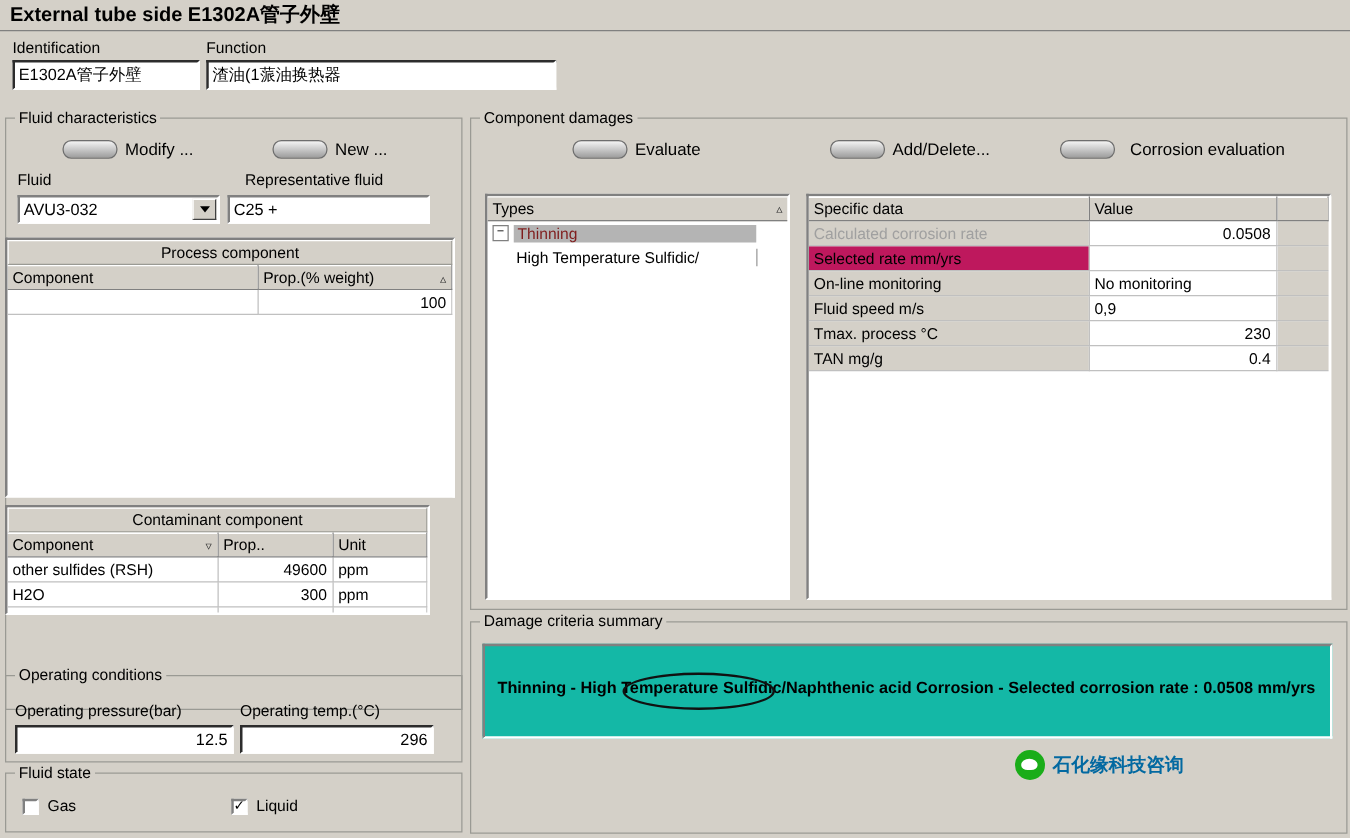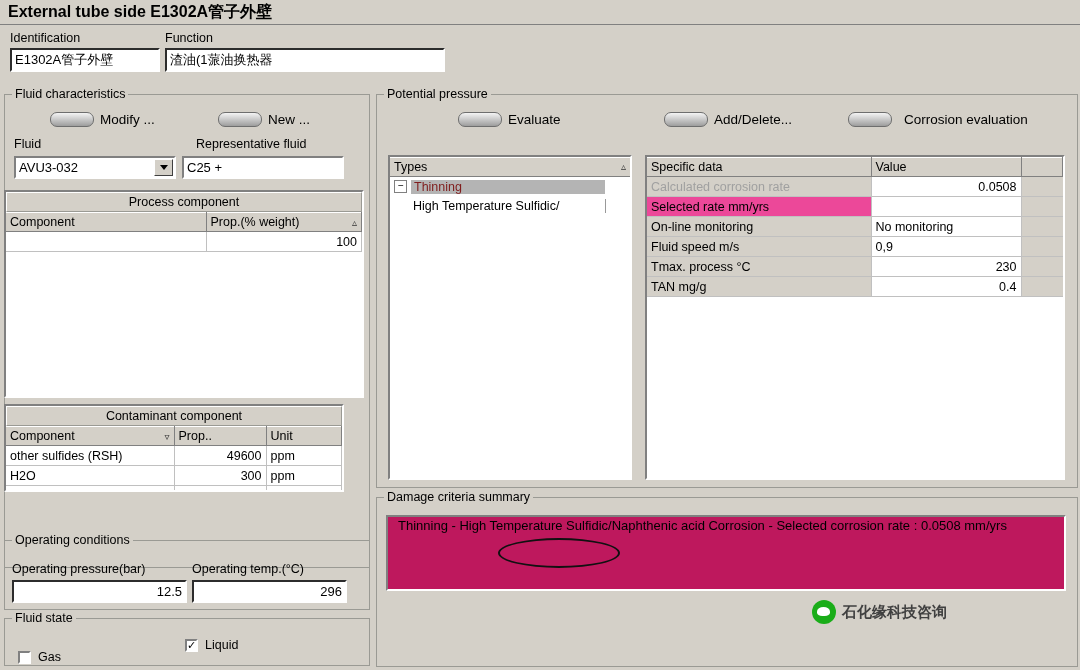--- a/index.html
+++ b/index.html
@@ -232,30 +232,30 @@
     box-sizing: border-box;
     display: inline-flex;
     align-items: center;
     justify-content: center;
     font-size: 11px;
     line-height: 11px;
     margin-right: 7px;
   }
   .summary-box {
     position: absolute;
-    background: #be185d;
+    background: #14b8a6;
     border: 2px solid;
     border-top-color: #808080;
     border-left-color: #808080;
     border-right-color: #ffffff;
     border-bottom-color: #ffffff;
     box-sizing: border-box;
     font-size: 13px;
-    font-weight: normal;
-    padding: 0 10px;
+    font-weight: bold;
+    padding: 24px 10px;
     line-height: 18px;
   }
   .ellipse-annot {
     position: absolute;
     border: 2px solid #111;
     border-radius: 50%;
     width: 118px;
     height: 26px;
     pointer-events: none;
   }
@@ -273,21 +273,21 @@
   }
   .wm-logo:after {
     content: "";
     position: absolute;
     left: 5px; top: 7px;
     width: 13px; height: 9px;
     background: #fff;
     border-radius: 50% 50% 40% 40%;
   }
   .wm-text {
-    color: #404040;
+    color: #0369a1;
     font-size: 15px;
     font-weight: bold;
   }
 </style>
 </head>
 <body>
 
 <div id="app">
 
   <div class="title-bar">
@@ -409,31 +409,31 @@
   <div class="textbox right" style="position:absolute; left:12px; top:580px; width:175px; height:23px;">
     <span>12.5</span>
   </div>
   <div class="textbox right" style="position:absolute; left:192px; top:580px; width:155px; height:23px;">
     <span>296</span>
   </div>
 
   <div class="group" style="left:4px; top:618px; width:364px; height:46px;">
     <span class="legend">Fluid state</span>
   </div>
-  <div style="position:absolute; left:18px; top:638px; display:flex; align-items:flex-end;margin-top:12px;">
+  <div style="position:absolute; left:18px; top:638px; display:flex; align-items:flex-end;">
     <span class="cbox"></span>
     <span class="field-label">Gas</span>
   </div>
   <div style="position:absolute; left:185px; top:638px; display:flex; align-items:center;">
     <span class="cbox">✓</span>
     <span class="field-label">Liquid</span>
   </div>
 
   <div class="group" style="left:376px; top:94px; width:700px; height:392px;">
-    <span class="legend">Potential pressure</span>
+    <span class="legend">Component damages</span>
   </div>
 
   <div class="tbtn" style="left:458px; top:112px;">
     <span class="pill"></span>
     <span>Evaluate</span>
   </div>
   <div class="tbtn" style="left:664px; top:112px;">
     <span class="pill"></span>
     <span>Add/Delete...</span>
   </div>
@@ -468,21 +468,21 @@
         <th>Specific data</th>
         <th>Value</th>
         <th></th>
       </tr>
       <tr>
         <td style="background:#d4d0c8; color:#a0a0a0;">Calculated corrosion rate</td>
         <td class="num">0.0508</td>
         <td style="background:#d4d0c8; border-right:none;"></td>
       </tr>
       <tr>
-        <td style="background:#ec4899;margin-left:28px;">Selected rate mm/yrs</td>
+        <td style="background:#be185d;margin-left:28px;">Selected rate mm/yrs</td>
         <td></td>
         <td style="background:#d4d0c8; border-right:none;"></td>
       </tr>
       <tr>
         <td style="background:#d4d0c8;">On-line monitoring</td>
         <td>No monitoring</td>
         <td style="background:#d4d0c8; border-right:none;"></td>
       </tr>
       <tr>
         <td style="background:#d4d0c8;">Fluid speed m/s</td>

